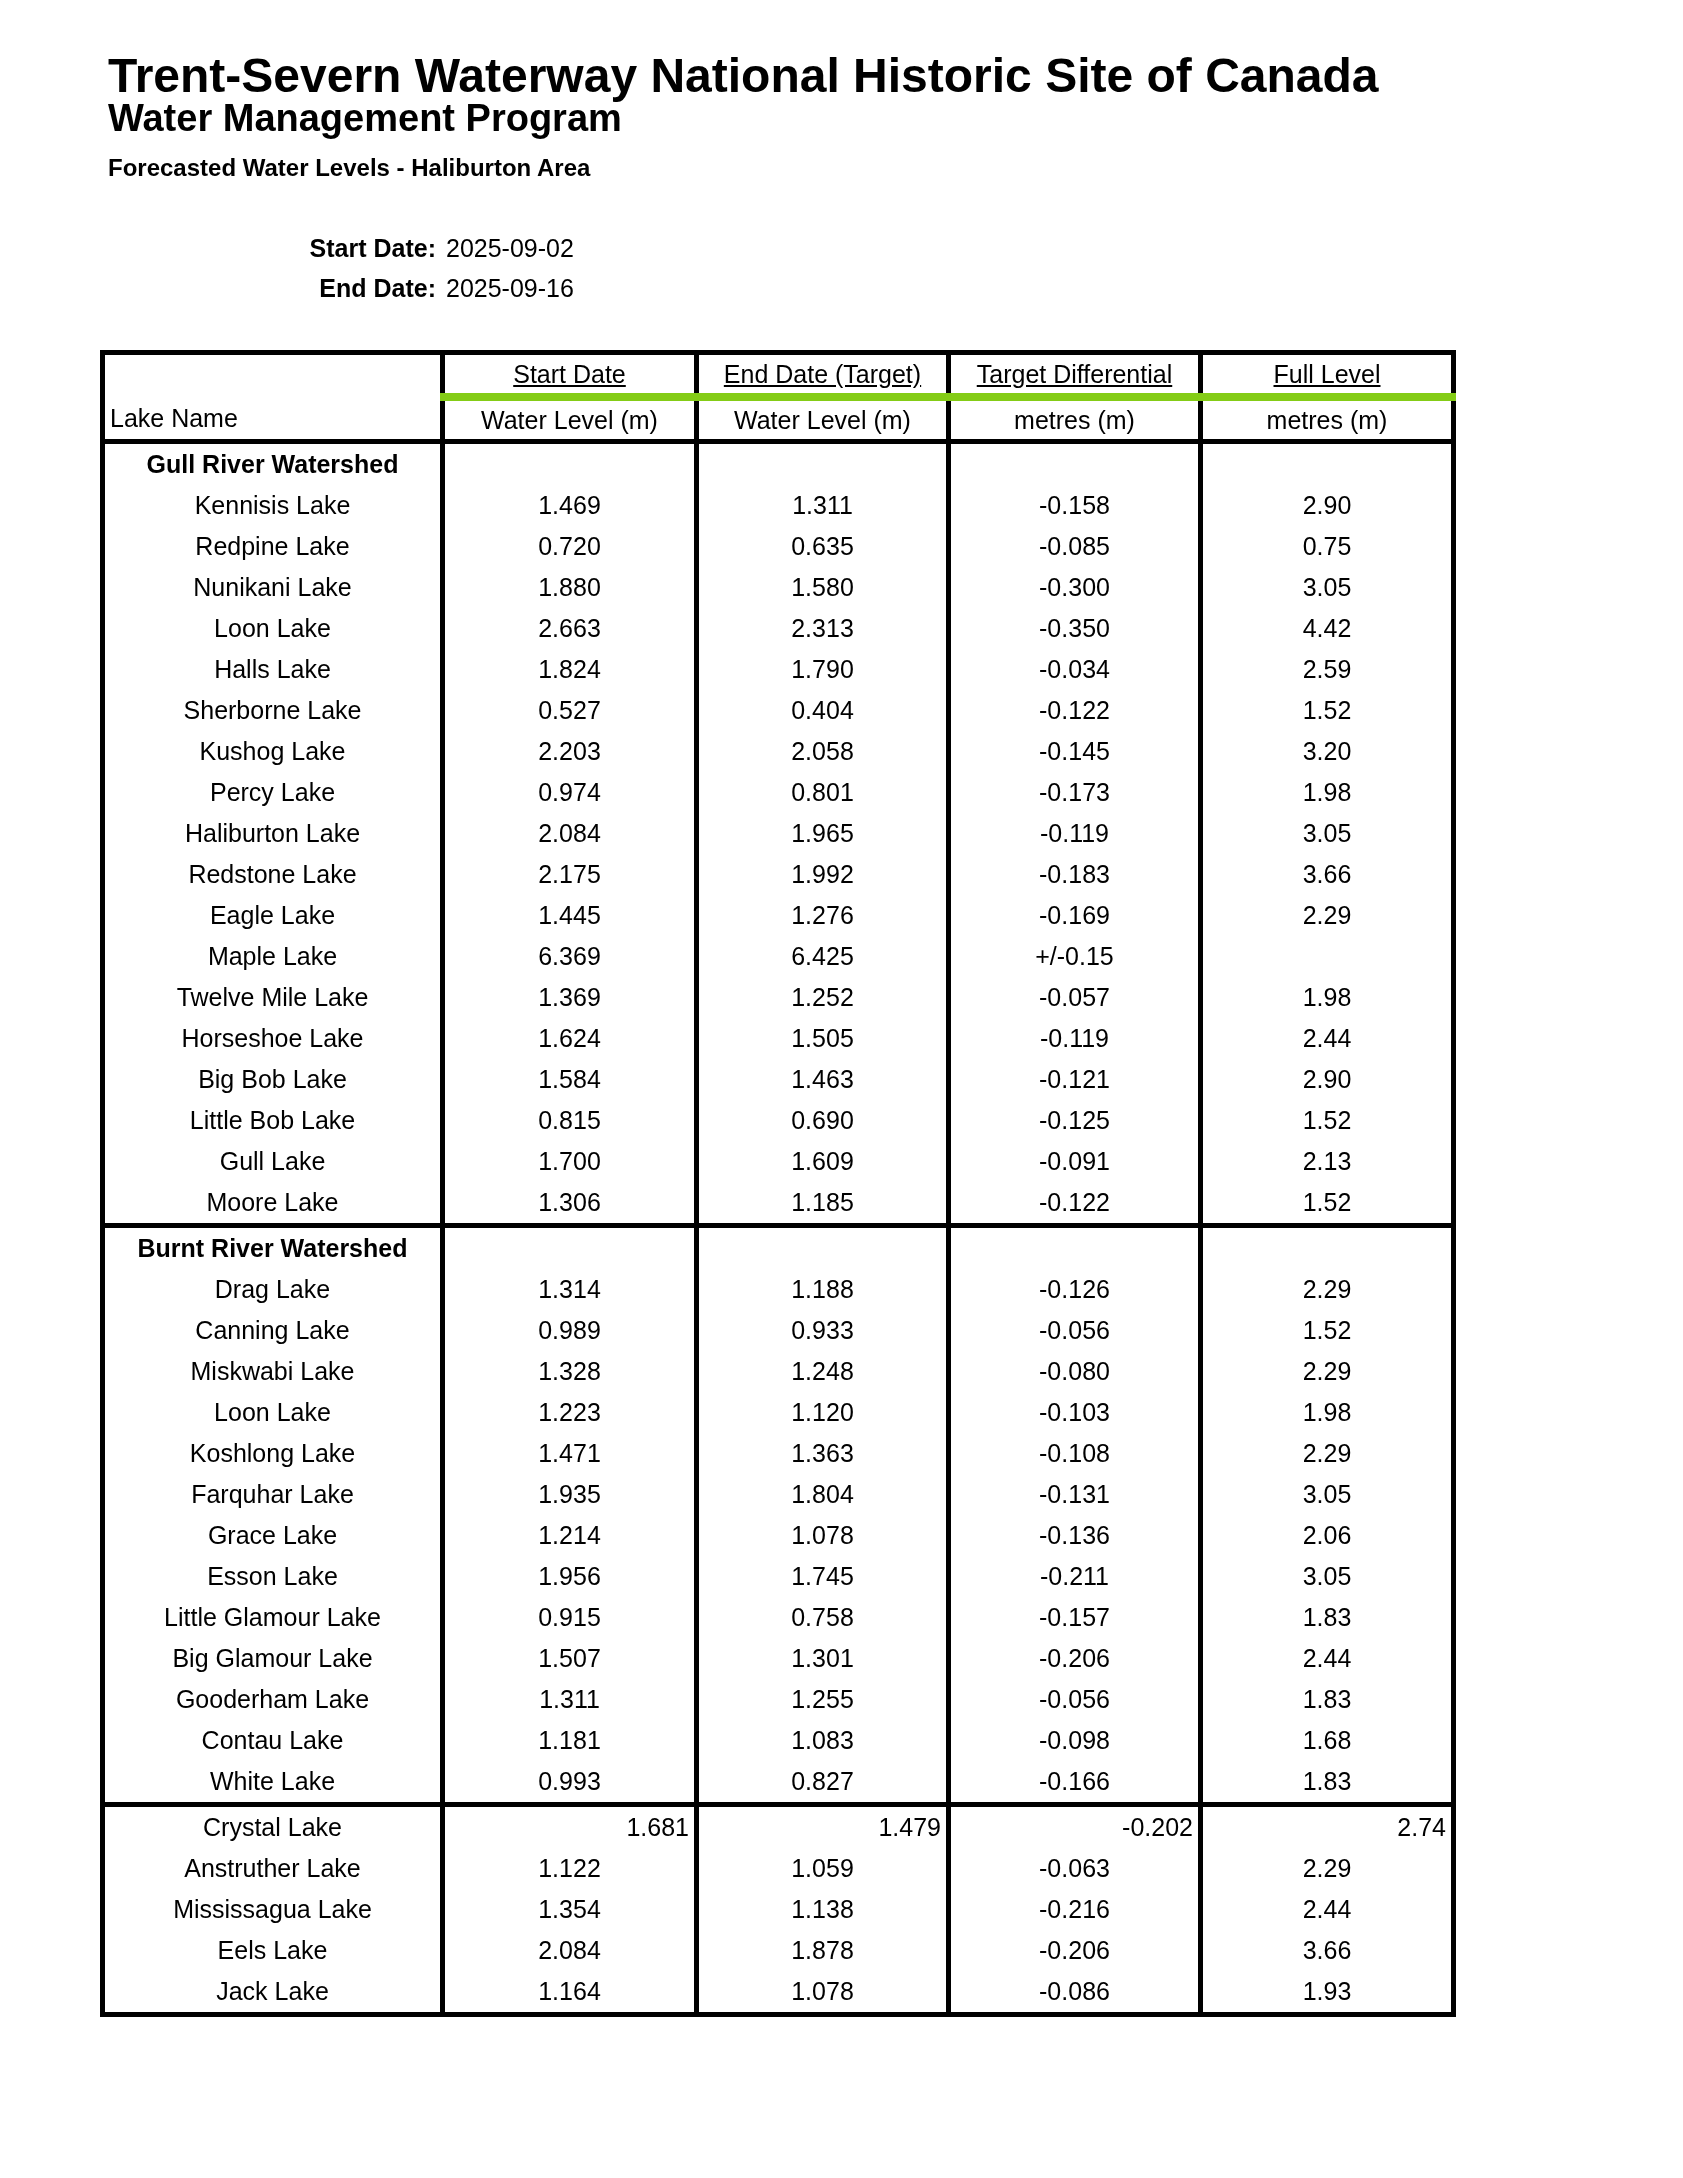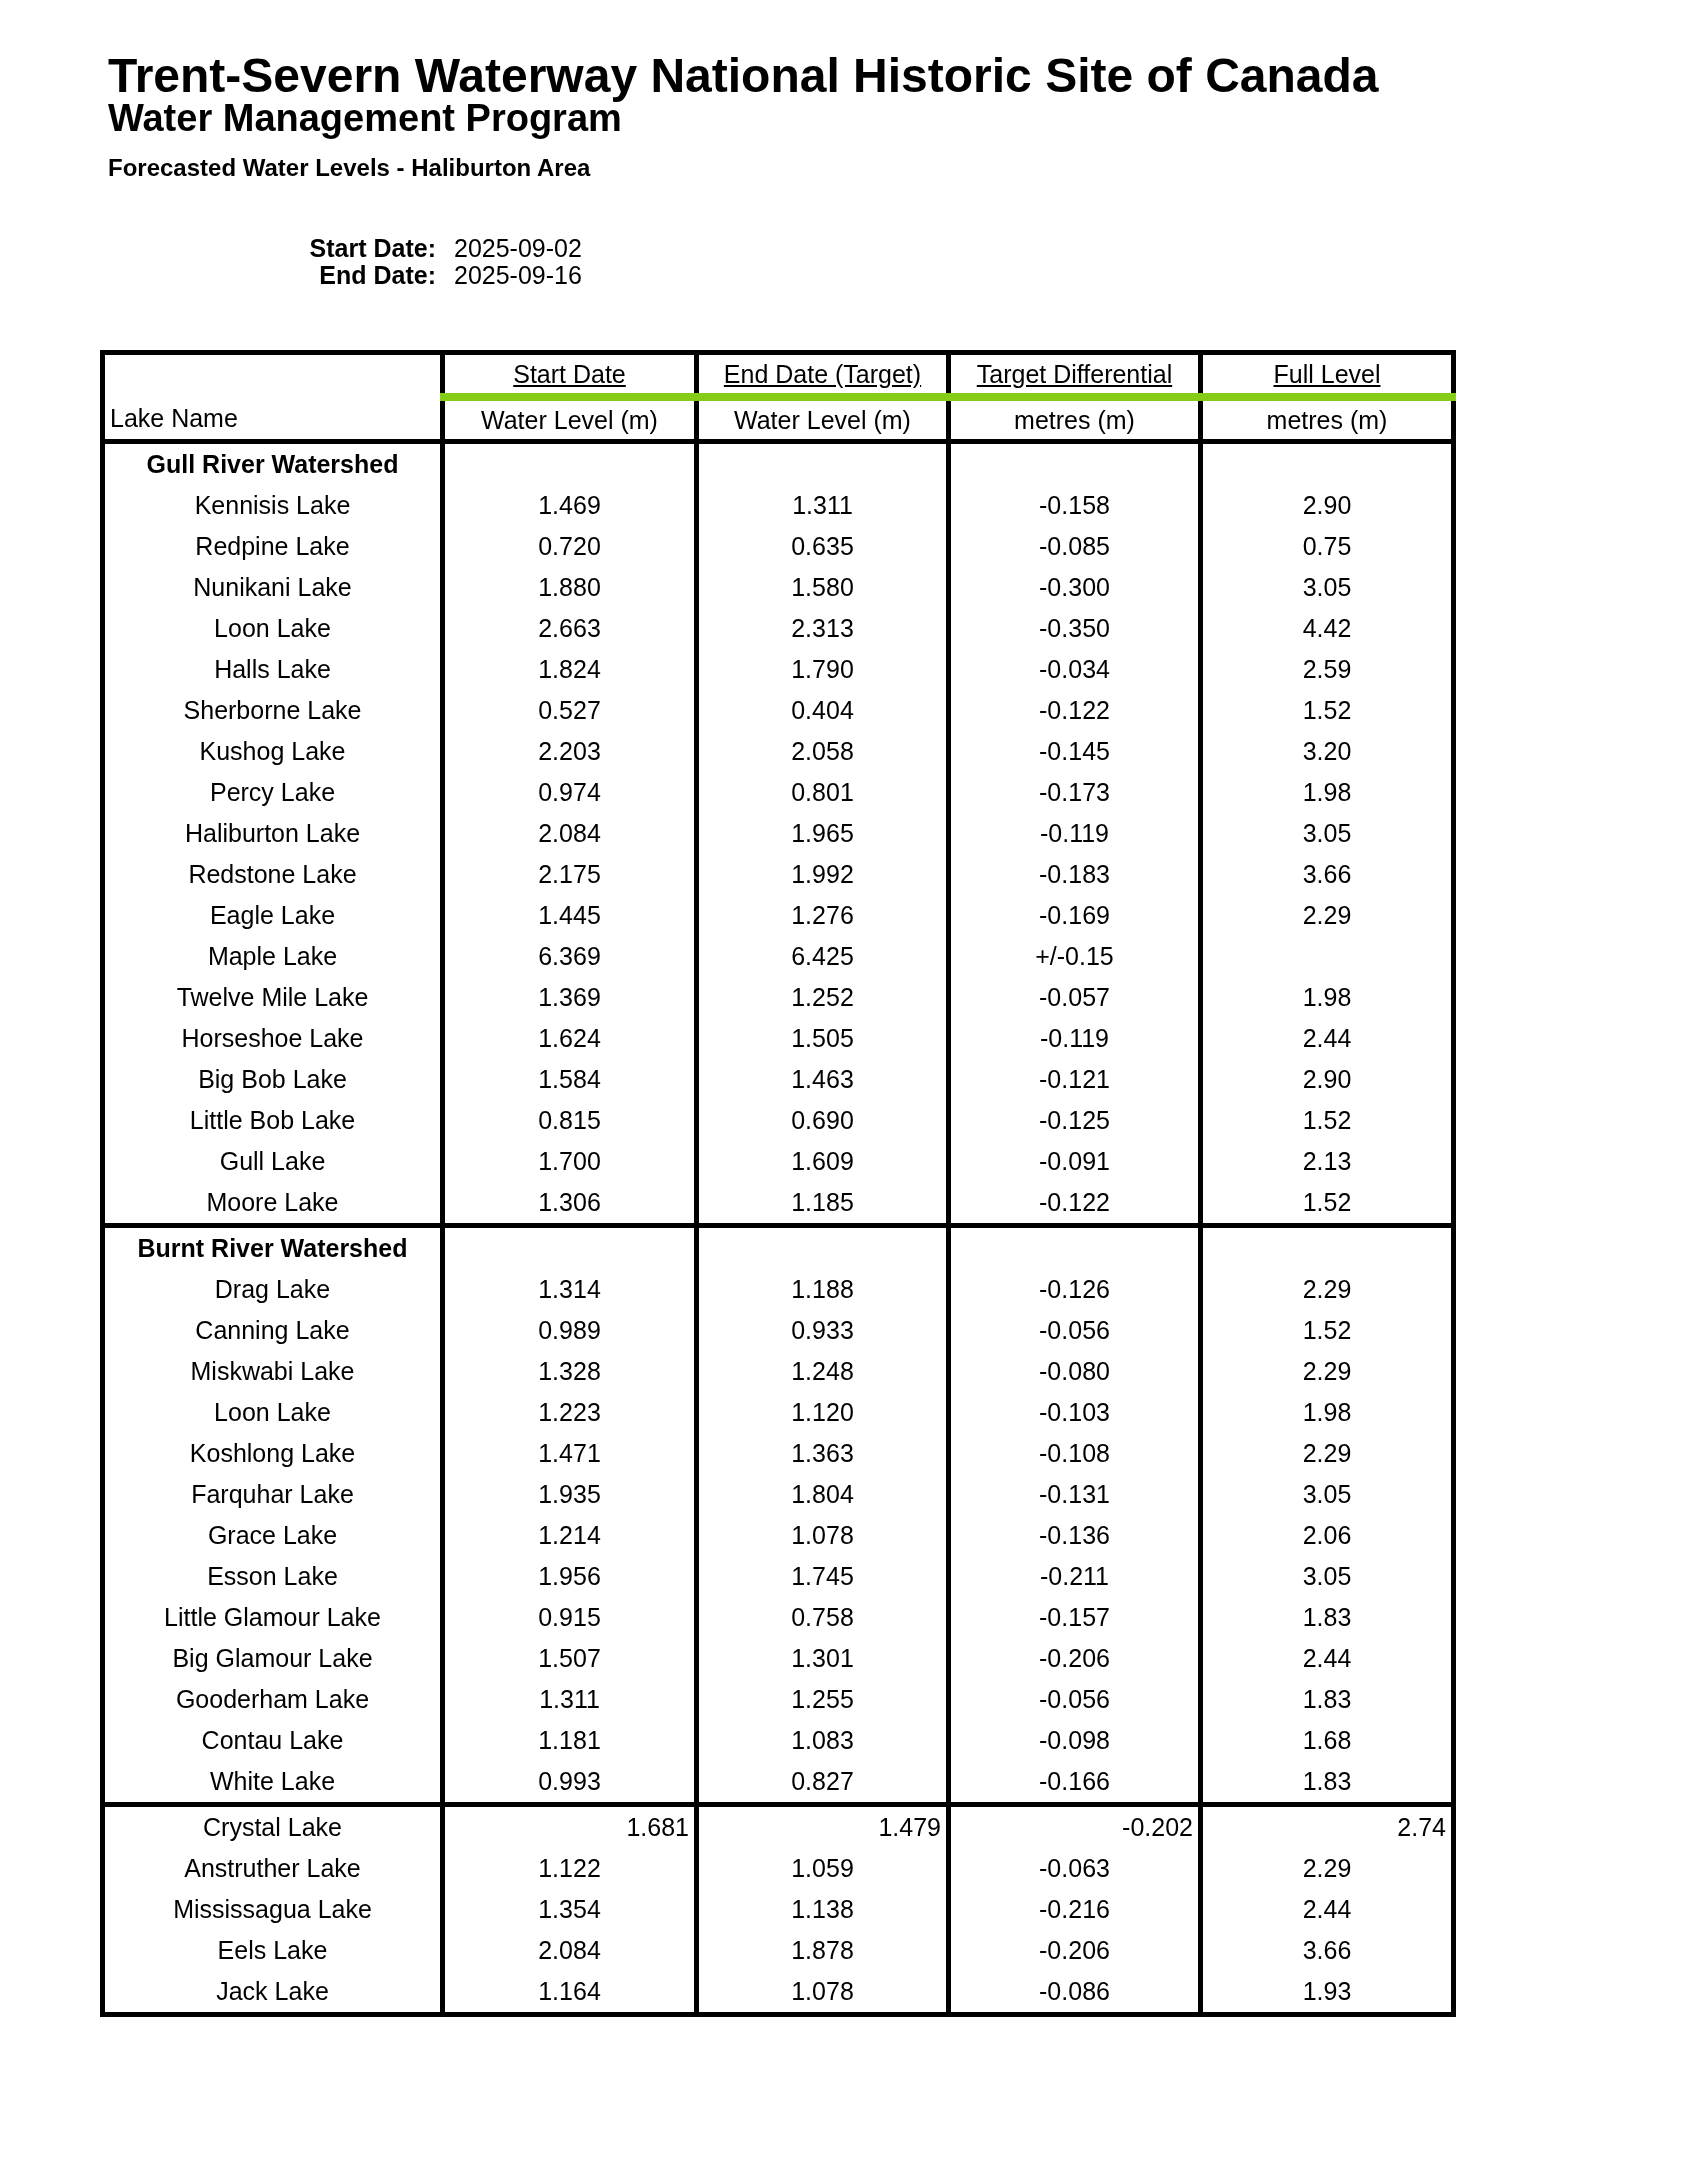--- a/index.html
+++ b/index.html
@@ -29,25 +29,25 @@
       position: absolute;
       left: 198px;
       font-size: 25px;
       white-space: nowrap;
     }
     .meta-label {
       display: inline-block;
       width: 238px;
       text-align: right;
       font-weight: bold;
-      margin-right: 18px;
+      margin-right: 10px;
     }
     .meta-value { display: inline-block; }
     #meta-start { top: 234px; }
-    #meta-end { top: 261px; }
+    #meta-end { top: 274px; }
 
     table.levels {
       position: absolute;
       left: 100px;
       top: 350px;
       border-collapse: collapse;
       table-layout: fixed;
       font-size: 25px;
       border: 5px solid #000;
     }

